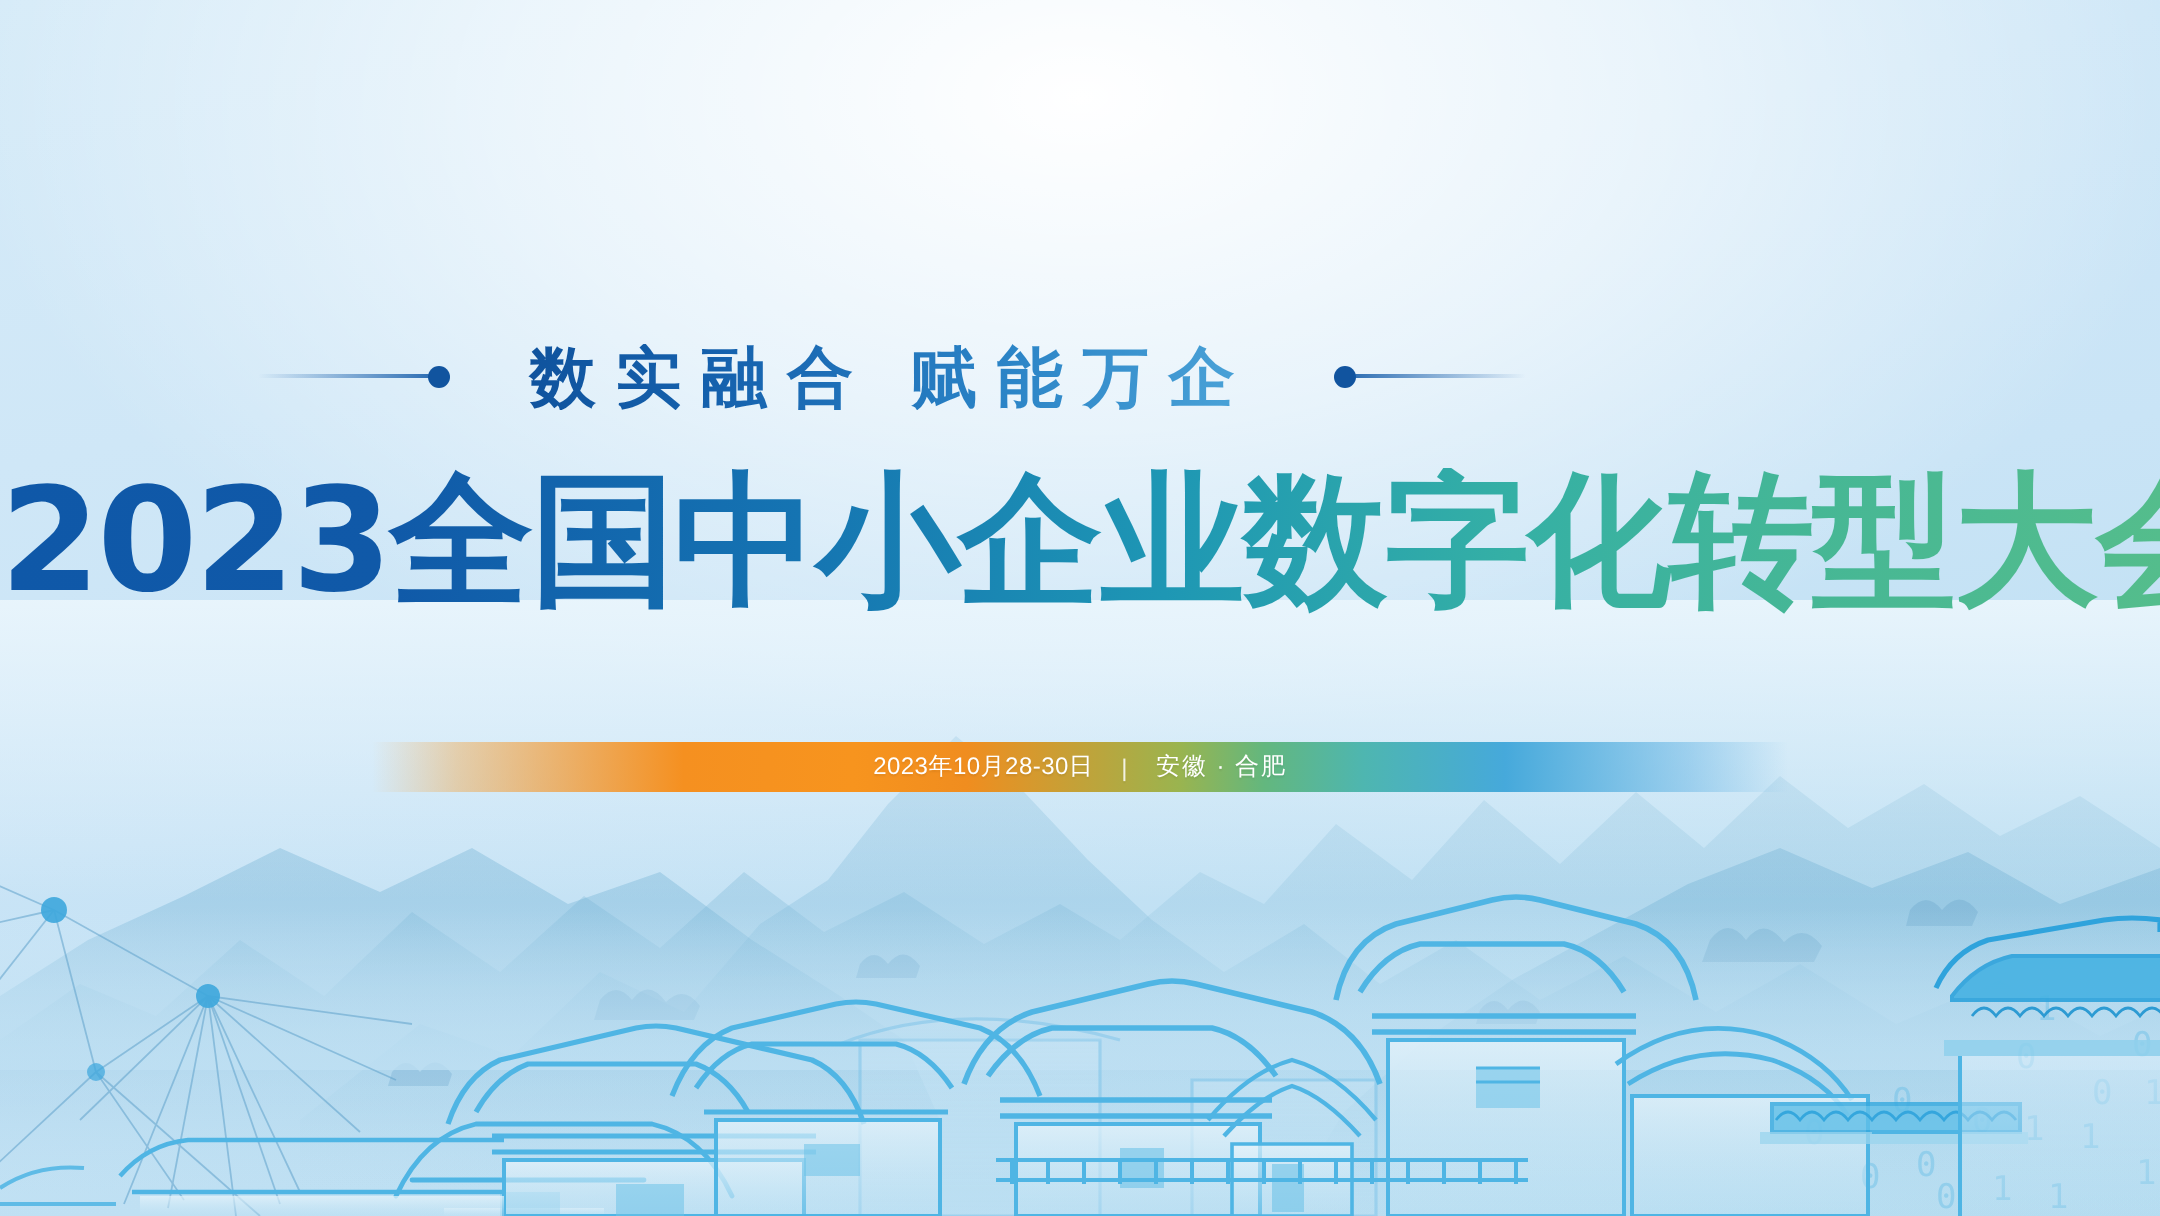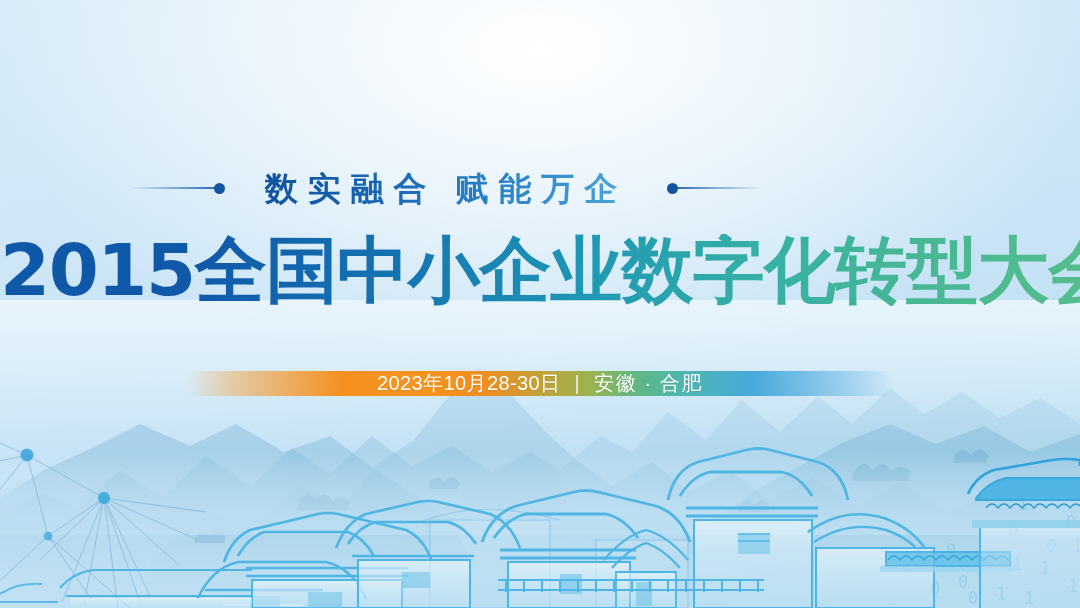--- a/index.html
+++ b/index.html
@@ -66,21 +66,21 @@
       #9ab44f 57%,
       #63b77e 63%,
       #4eb6b0 70%,
       #46a9db 80%,
       rgba(90,175,226,.45) 93%,
       rgba(140,200,235,0) 100%);
   }
   .ribbon-text{
     position:absolute;left:186px;top:371px;width:708px;height:25px;
     display:flex;align-items:center;justify-content:center;gap:14px;
-    color:#ffffff;font-size:20px;letter-spacing:.02em;white-space:nowrap;
+    color:#ffffff;font-size:12px;letter-spacing:.02em;white-space:nowrap;
     text-shadow:0 1px 1px rgba(0,0,0,.08);
   }
   .ribbon-text .sep{opacity:.85;font-weight:300;}
   .ribbon-text .city{letter-spacing:.08em;text-align:right;}
 </style>
 </head>
 <body>
 
 <div id="poster">
 
@@ -332,21 +332,21 @@
         <span class="deco-line"></span>
         <span class="deco-dot"></span>
       </span>
       <span class="subtitle">数实融合  赋能万企</span>
       <span class="deco deco-right">
         <span class="deco-dot"></span>
         <span class="deco-line"></span>
       </span>
     </div>
 
-    <div class="maintitle"><span class="num">2015</span><span>全国中小企业数字化转型大会</span></div>
+    <div class="maintitle"><span class="num">2023</span><span>全国中小企业数字化转型大会</span></div>
 
   </div>
 
   <div class="ribbon"></div>
   <div class="ribbon-text">
     <span>2023年10月28-30日</span>
     <span class="sep">|</span>
     <span class="city">安徽 · 合肥</span>
   </div>
 

